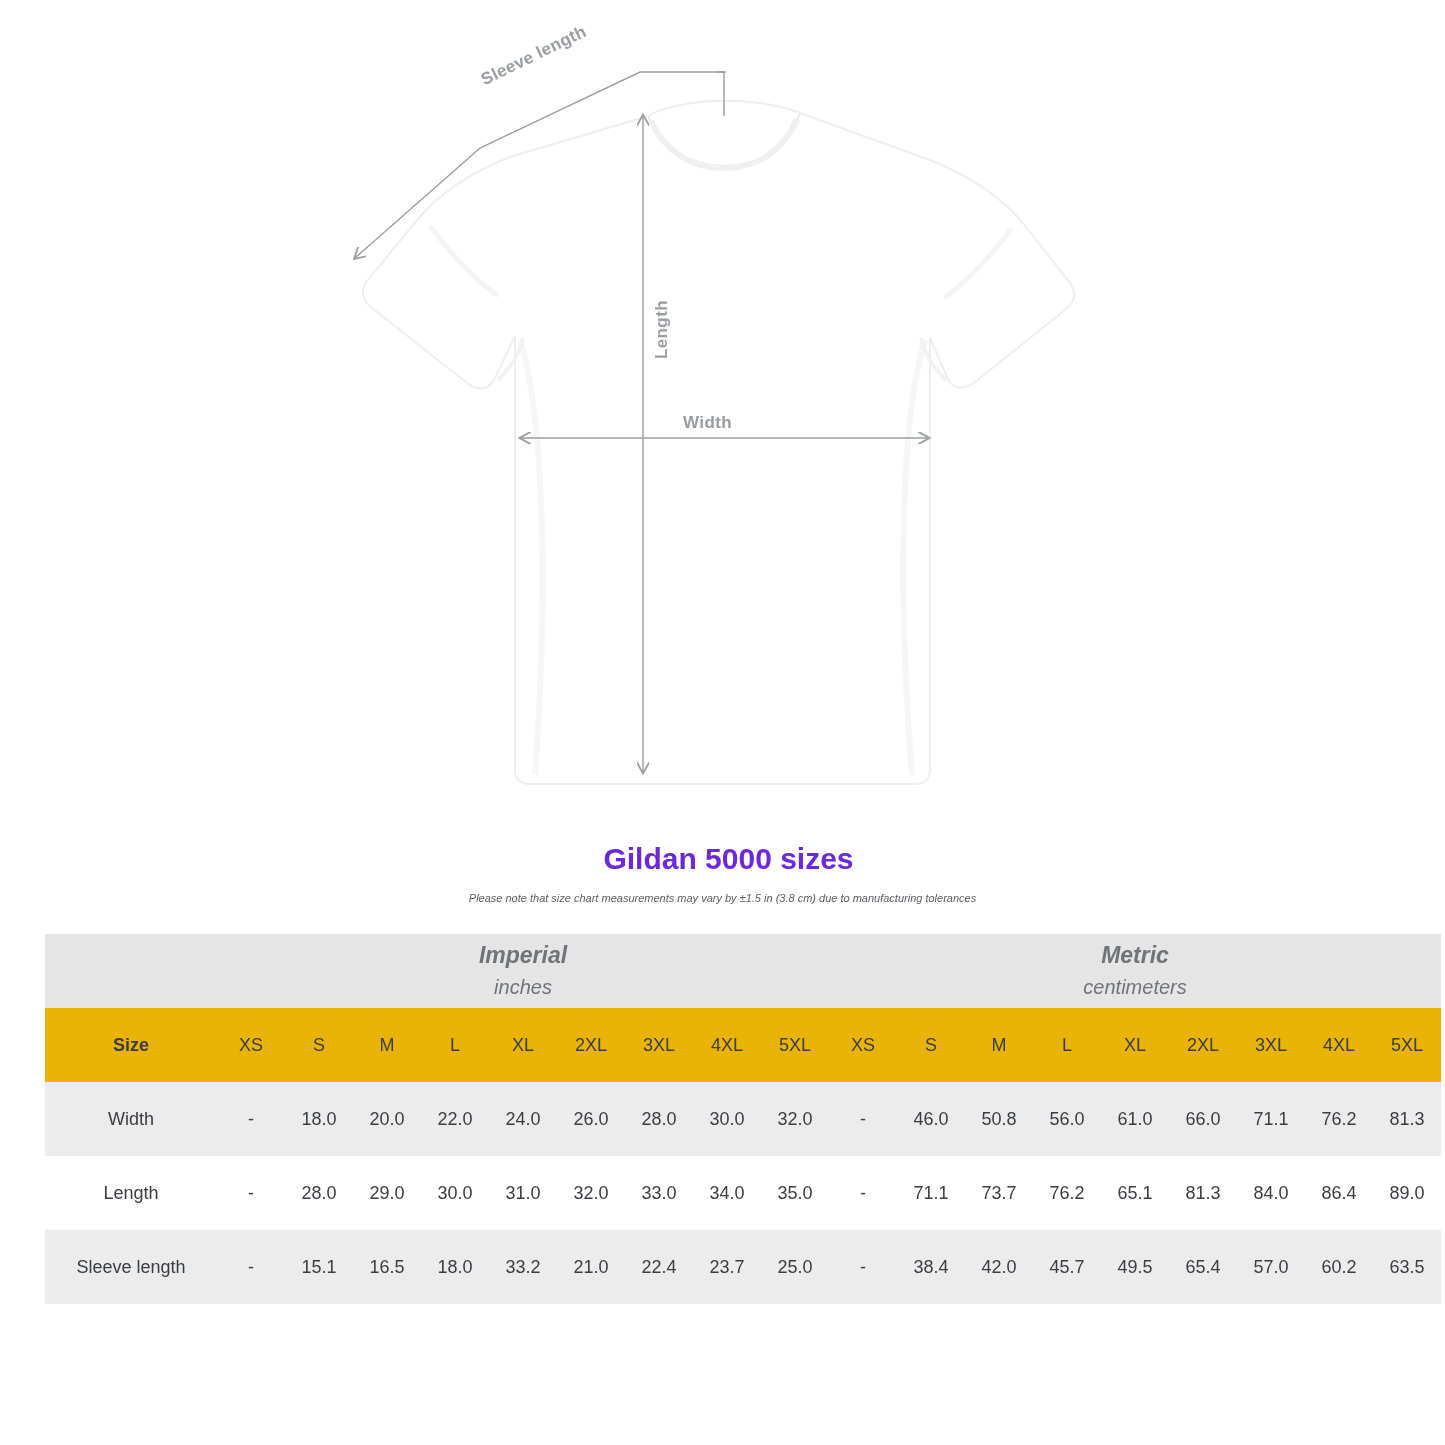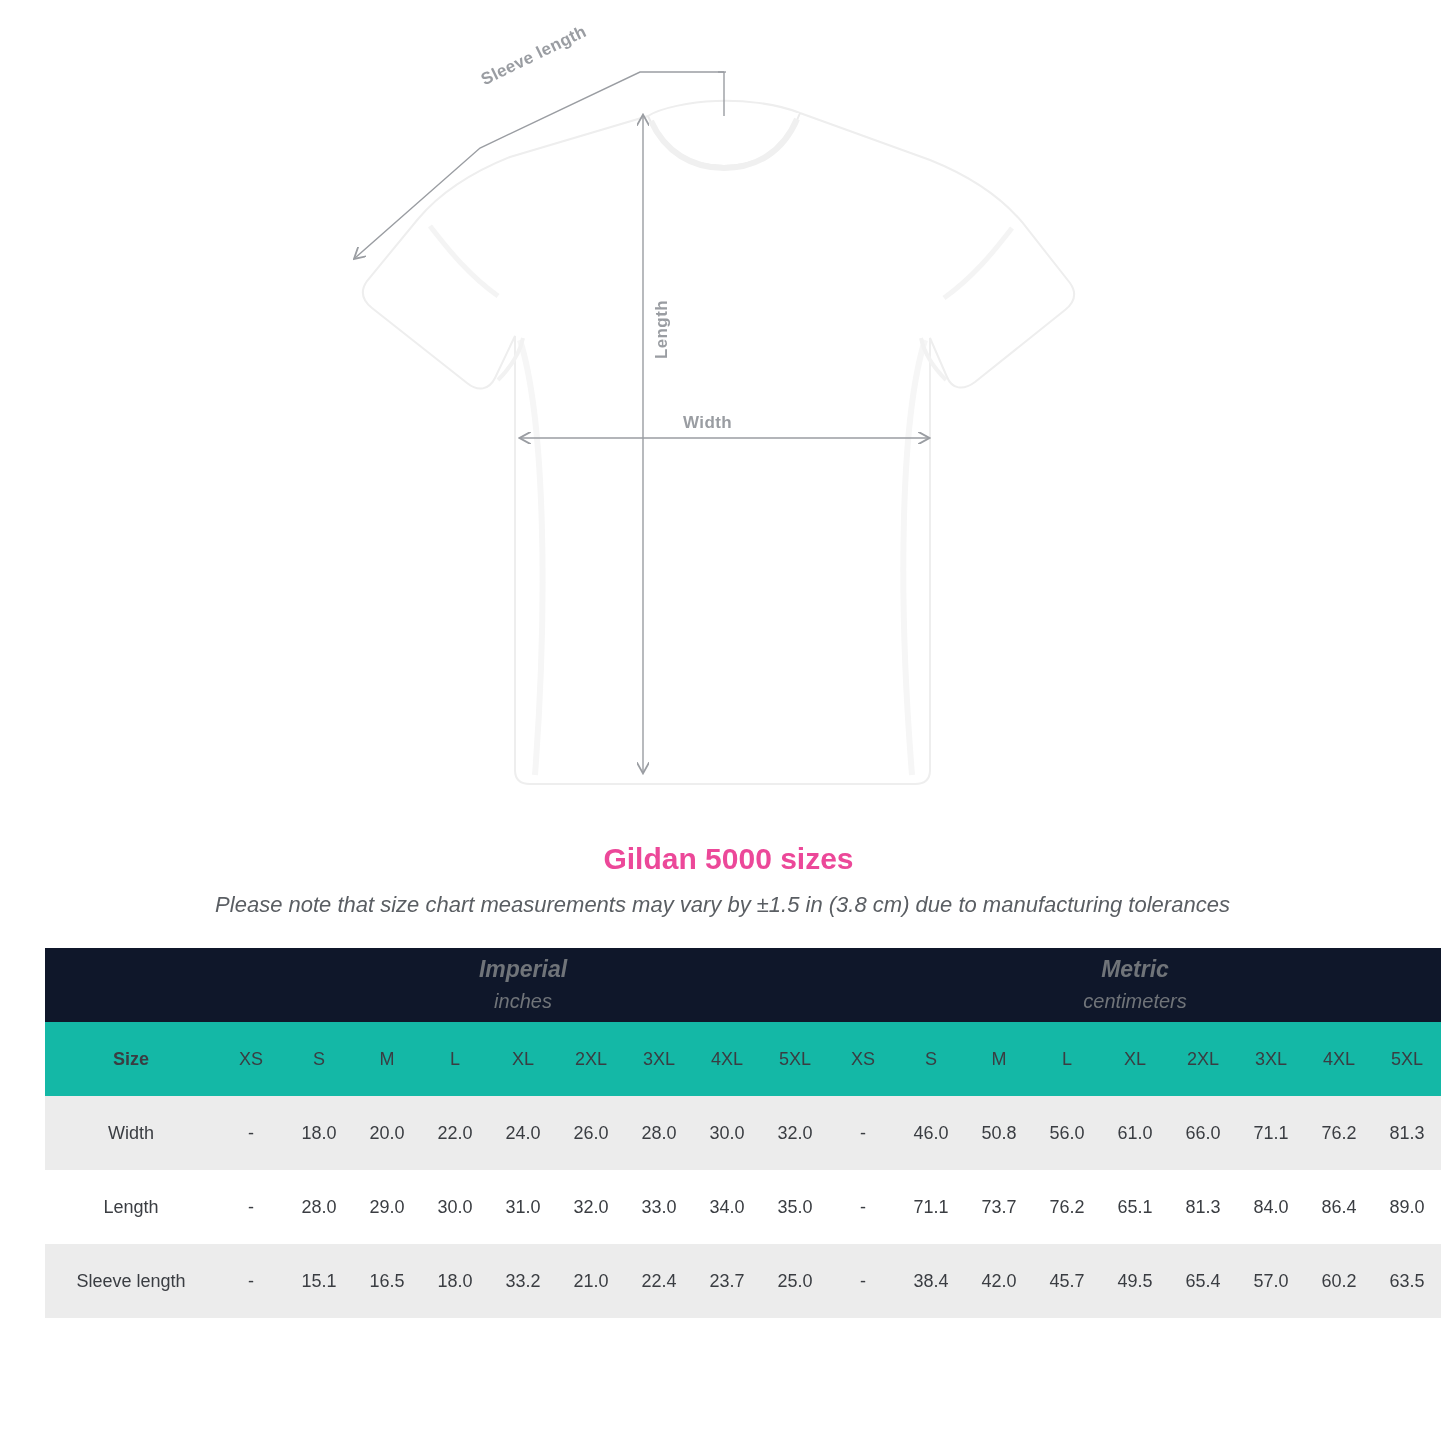--- a/index.html
+++ b/index.html
@@ -59,25 +59,25 @@
   }
 
   
   .title-block {
     text-align: center;
     margin-top: 22px;
   }
   .chart-title {
     font-size: 30px;
     font-weight: bold;
-    color: #ec4899;
+    color: #6d28d9;
     margin: 0 0 16px 12px;
   }
   .chart-note {
-    font-size: 22px;
+    font-size: 11px;
     font-style: italic;
     color: #5a5e63;
     margin: 0;
     text-align: center;
   }
 
   
   .table-wrap {
     margin: 30px 45px 0 45px;
     width: 1355px;
@@ -92,42 +92,42 @@
     text-align: center;
     vertical-align: middle;
     font-size: 18px;
     color: #3a3d42;
     padding: 0;
     height: 74px;
     font-weight: normal;
   }
   .unit-head-row td {
     height: 110px;
-    background: #0f172a;
+    background: #e5e5e5;
   }
   .unit-title {
     font-size: 23px;
     font-style: italic;
     font-weight: bold;
     color: #707479;
     line-height: 1.35;
   }
   .unit-sub {
     font-size: 20px;
     font-style: italic;
     color: #707479;
     line-height: 1.5;
   }
   .row-label {
     font-weight: bold;
     font-size: 19px;
     color: #33363b;
   }
   .head-row td {
-    background: #14b8a6;
+    background: #eab308;
     font-size: 19px;
     font-weight: bold;
     color: #33363b;
   }
   .head-row td.size-head-cell {
     font-weight: bold;
   }
   tr.shade td {
     background: #ececec;
   }

